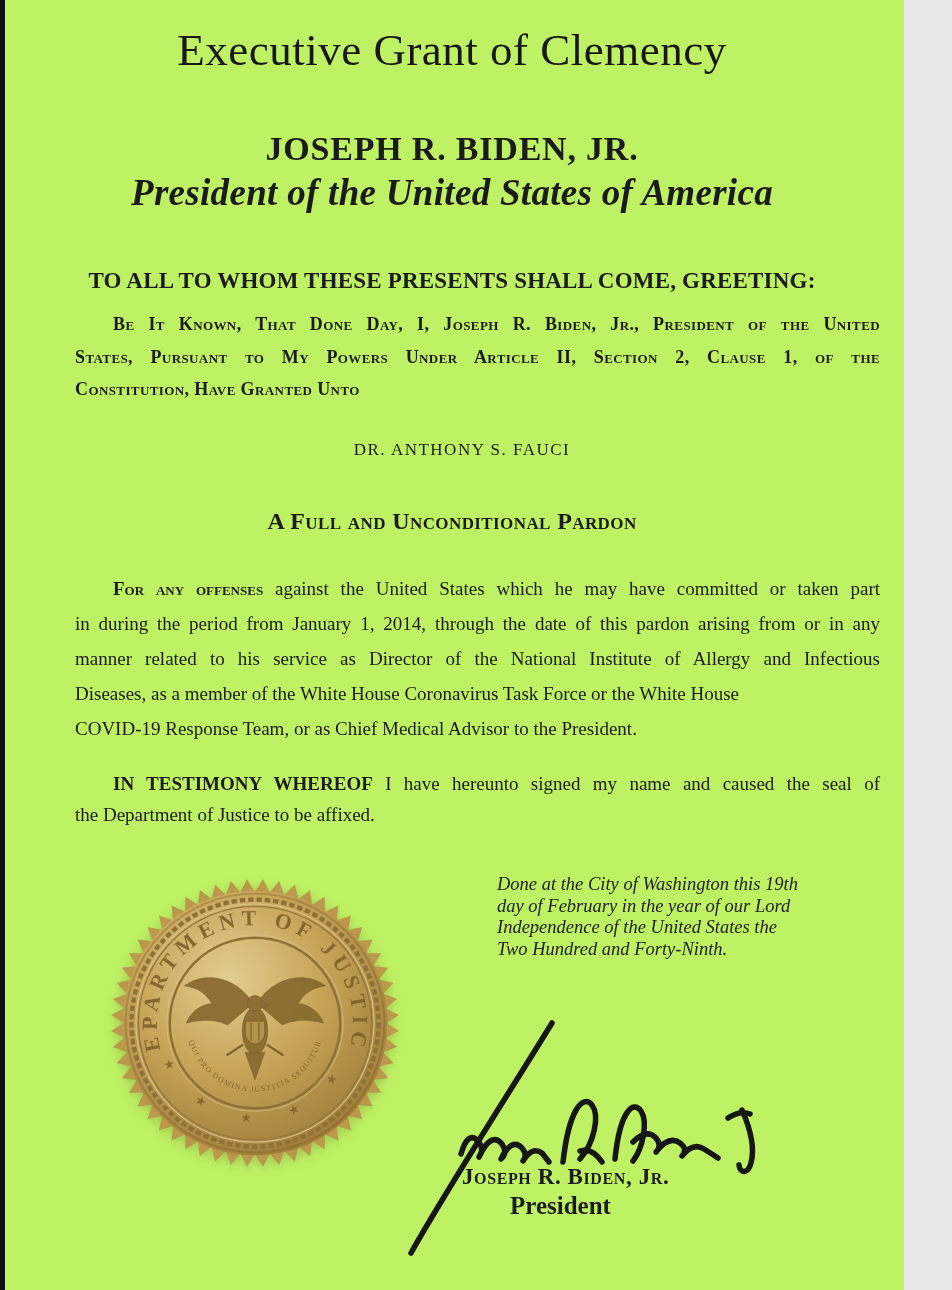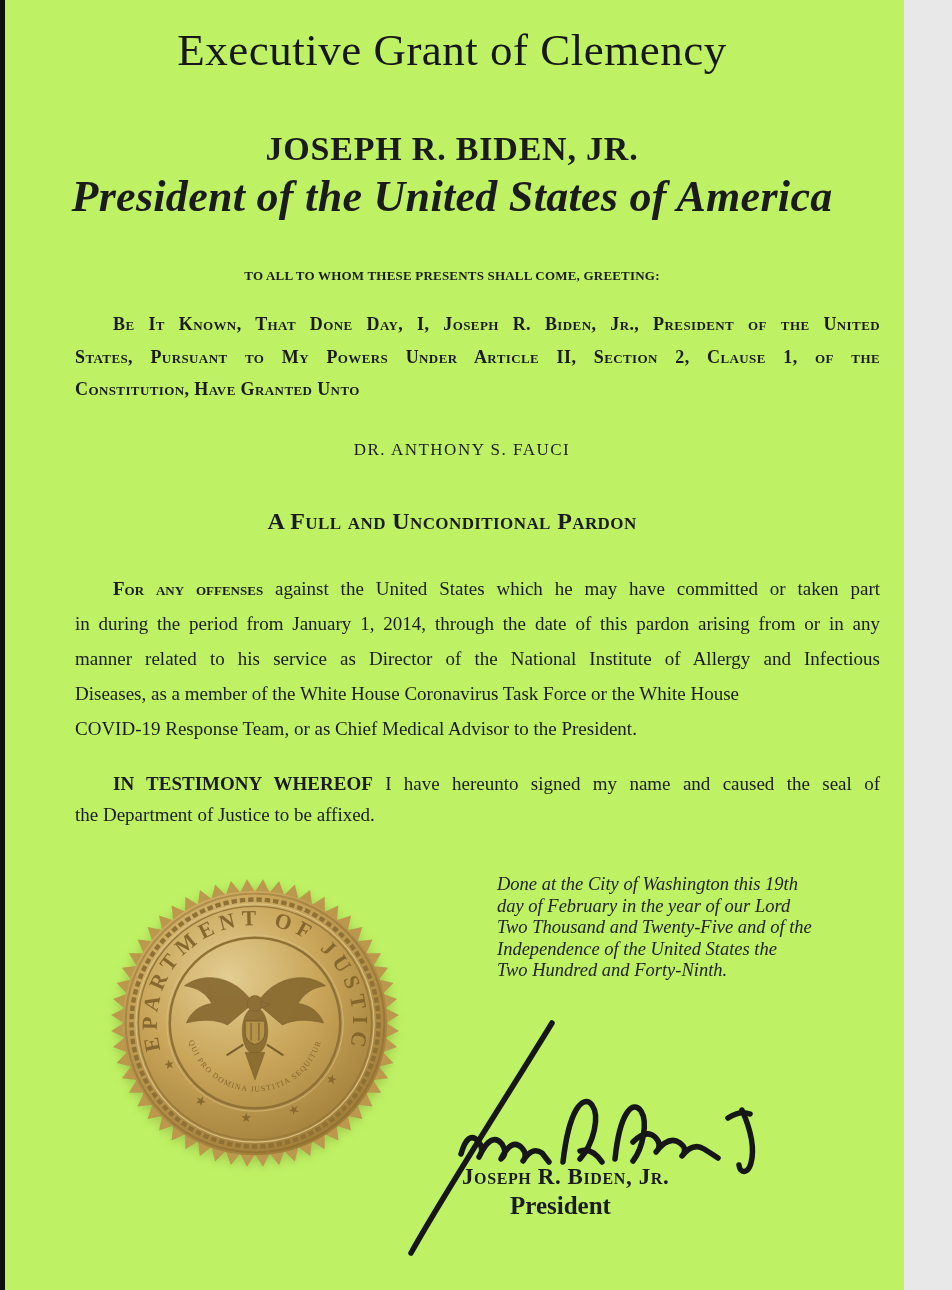--- a/index.html
+++ b/index.html
@@ -2,22 +2,22 @@
 <html><head>
 <meta charset="utf-8">
 <style>
   html,body{margin:0;padding:0;background:#e8e8e8;}
   .page{position:relative;width:904px;height:1290px;background:#bef264;overflow:hidden;
         font-family:"Liberation Serif", serif;color:#1b1b1b;}
   .edge-strip{position:absolute;left:0;top:0;width:5px;height:1290px;background:#0f0f0f;}
   .centered{position:absolute;left:0;right:0;text-align:center;}
   .doc-title{top:24px;font-size:45px;letter-spacing:0.5px;color:#171717;}
   .pres-name{top:130px;font-size:34px;font-weight:bold;letter-spacing:0.8px;}
-  .pres-title{top:171px;font-size:44px;font-weight:bold;font-style:italic;letter-spacing:0.3px;}
-  .salutation{top:268px;font-size:13px;font-weight:bold;letter-spacing:0.2px;}
+  .pres-title{top:171px;font-size:37px;font-weight:bold;font-style:italic;letter-spacing:0.3px;}
+  .salutation{top:268px;font-size:23px;font-weight:bold;letter-spacing:0.2px;}
   .block{position:absolute;left:75px;width:805px;line-height:32.5px;}
   .preamble{top:308px;font-size:18px;font-weight:bold;font-variant:small-caps;letter-spacing:0.4px;}
   .jline{text-align:justify;text-align-last:justify;}
   .indent{padding-left:38px;}
   .grantee{top:440px;font-size:17px;letter-spacing:1.5px;margin-left:20px;}
   .pardon-heading{top:508px;font-size:24px;font-weight:bold;font-variant:small-caps;letter-spacing:0.4px;}
   .body-par{top:571px;font-size:19px;line-height:35px;}
   .testimony{top:768px;font-size:19px;line-height:31px;}
   .lead-sc{font-weight:bold;font-variant:small-caps;}
   .lead-b{font-weight:bold;}
@@ -109,21 +109,20 @@
       <path d="M146,150 v18 M154,150 v18" stroke="#6f5626" stroke-width="1" fill="none"></path>
     </g>
     <text class="seal-motto" text-anchor="middle">
       <textPath href="#arcMotto" startOffset="50%">QUI PRO DOMINA JUSTITIA SEQUITUR</textPath>
     </text>
   </svg>
 
   <div class="dateline">
     <div>Done at the City of Washington this 19th</div>
     <div>day of February in the year of our Lord</div>
-    <div>Two Thousand and Twenty-Five and of the</div>
     <div>Independence of the United States the</div>
     <div>Two Hundred and Forty-Ninth.</div>
   </div>
 
   <div class="sig-name">Joseph R. Biden, Jr.</div>
   <div class="sig-title">President</div>
 
   <svg class="sig-svg" viewBox="0 0 380 278" aria-label="Joseph R Biden Jr">
     <g fill="none" stroke="#161616" stroke-width="5.5" stroke-linecap="round" stroke-linejoin="round">
       <path d="M18,241 C52,180 118,78 159,11"></path>

